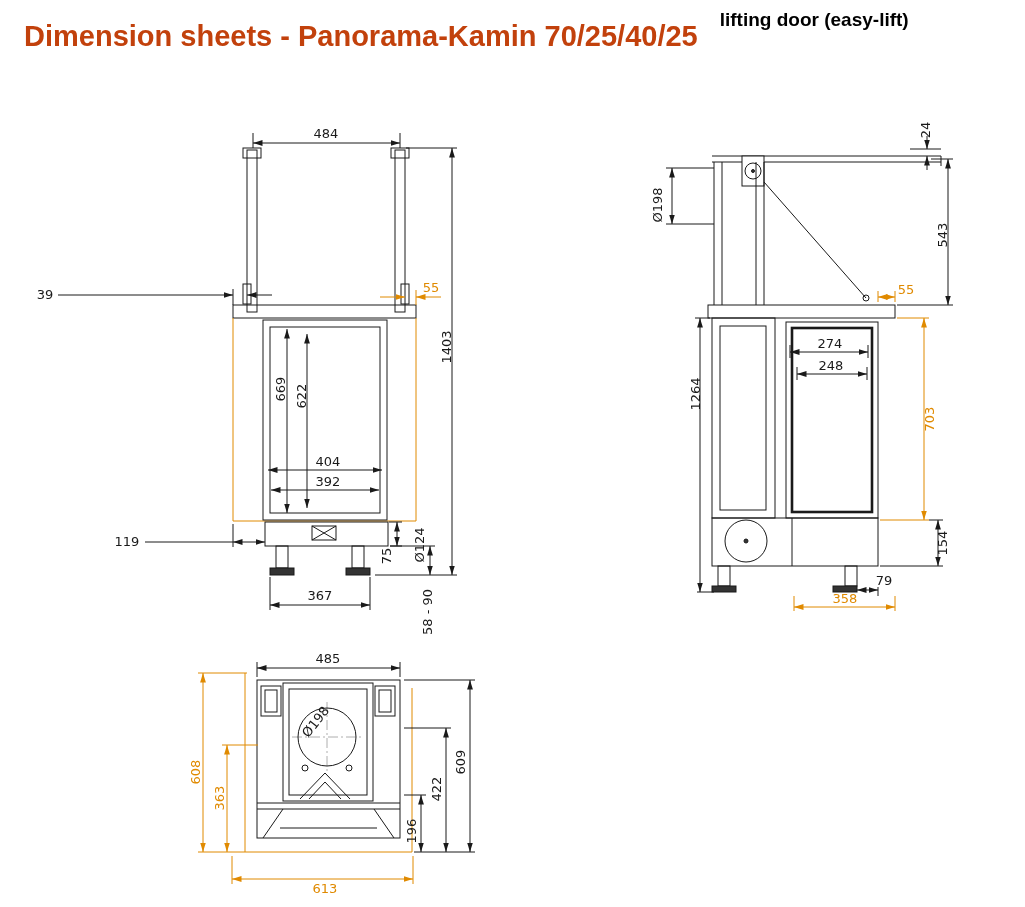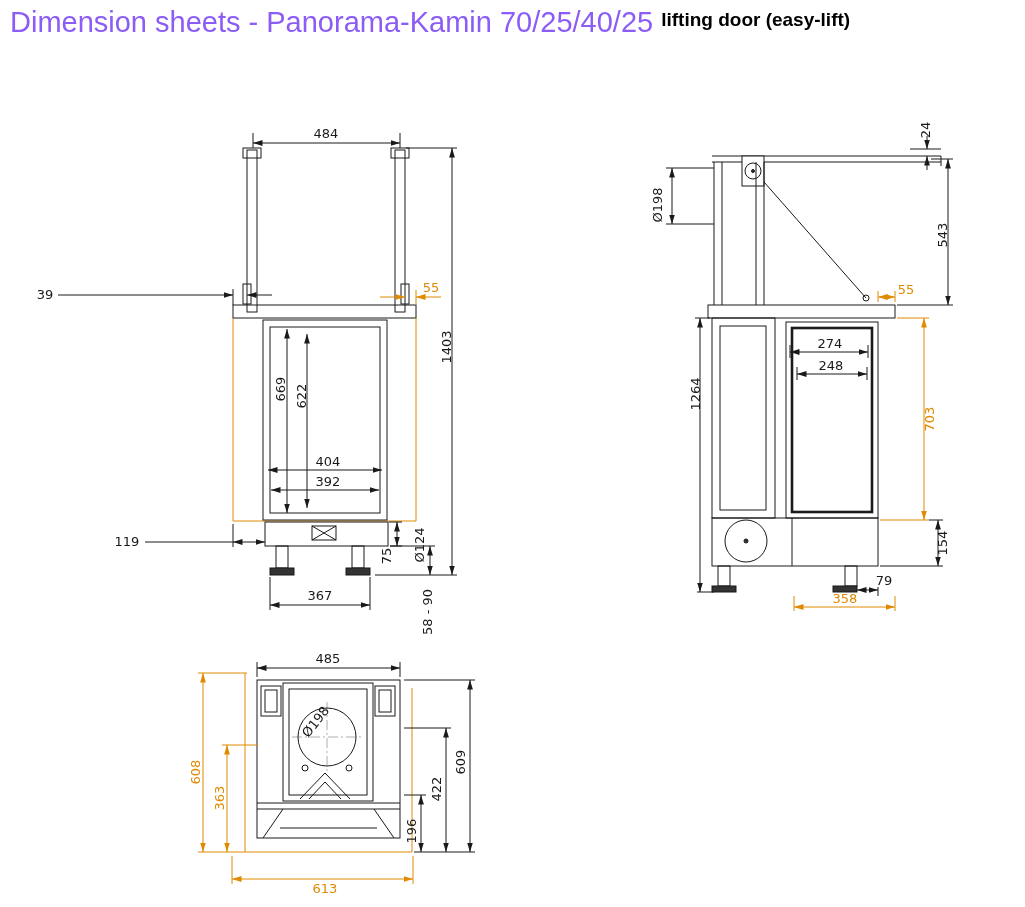--- a/index.html
+++ b/index.html
@@ -1,19 +1,19 @@
 <!DOCTYPE html>
 <html><head>
 <meta charset="utf-8">
 <style>
   html,body{margin:0;padding:0;background:#fff;}
   #page{position:relative;width:1025px;height:907px;background:#fff;overflow:hidden;
         font-family:"Liberation Sans",sans-serif;}
   header{position:absolute;top:6px;left:10px;display:flex;align-items:flex-start;gap:8px;}
-  header h1{margin:0;font-size:29px;font-weight:normal;color:#8b5cf6;letter-spacing:0;}
+  header h1{margin:14px;font-size:29px;font-weight:bold;color:#c2410c;letter-spacing:0;}
   header .suffix{font-size:19px;font-weight:bold;color:#000;padding-top:3px;}
   svg{position:absolute;left:0;top:0;}
   .s{stroke:#1a1a1a;stroke-width:1;fill:none;}
   .s3{stroke:#1a1a1a;stroke-width:2.6;fill:none;}
   .o{stroke:#E08A00;stroke-width:1;fill:none;}
   .f{fill:#333;stroke:#1a1a1a;stroke-width:1;}
   .w{fill:#fff;stroke:#1a1a1a;stroke-width:1;}
   .cl{stroke:#999;stroke-width:0.8;stroke-dasharray:10 3 2 3;fill:none;}
   text.d{font-family:"DejaVu Sans",sans-serif;font-size:13px;fill:#1a1a1a;}
   text.do{fill:#E08A00;}

